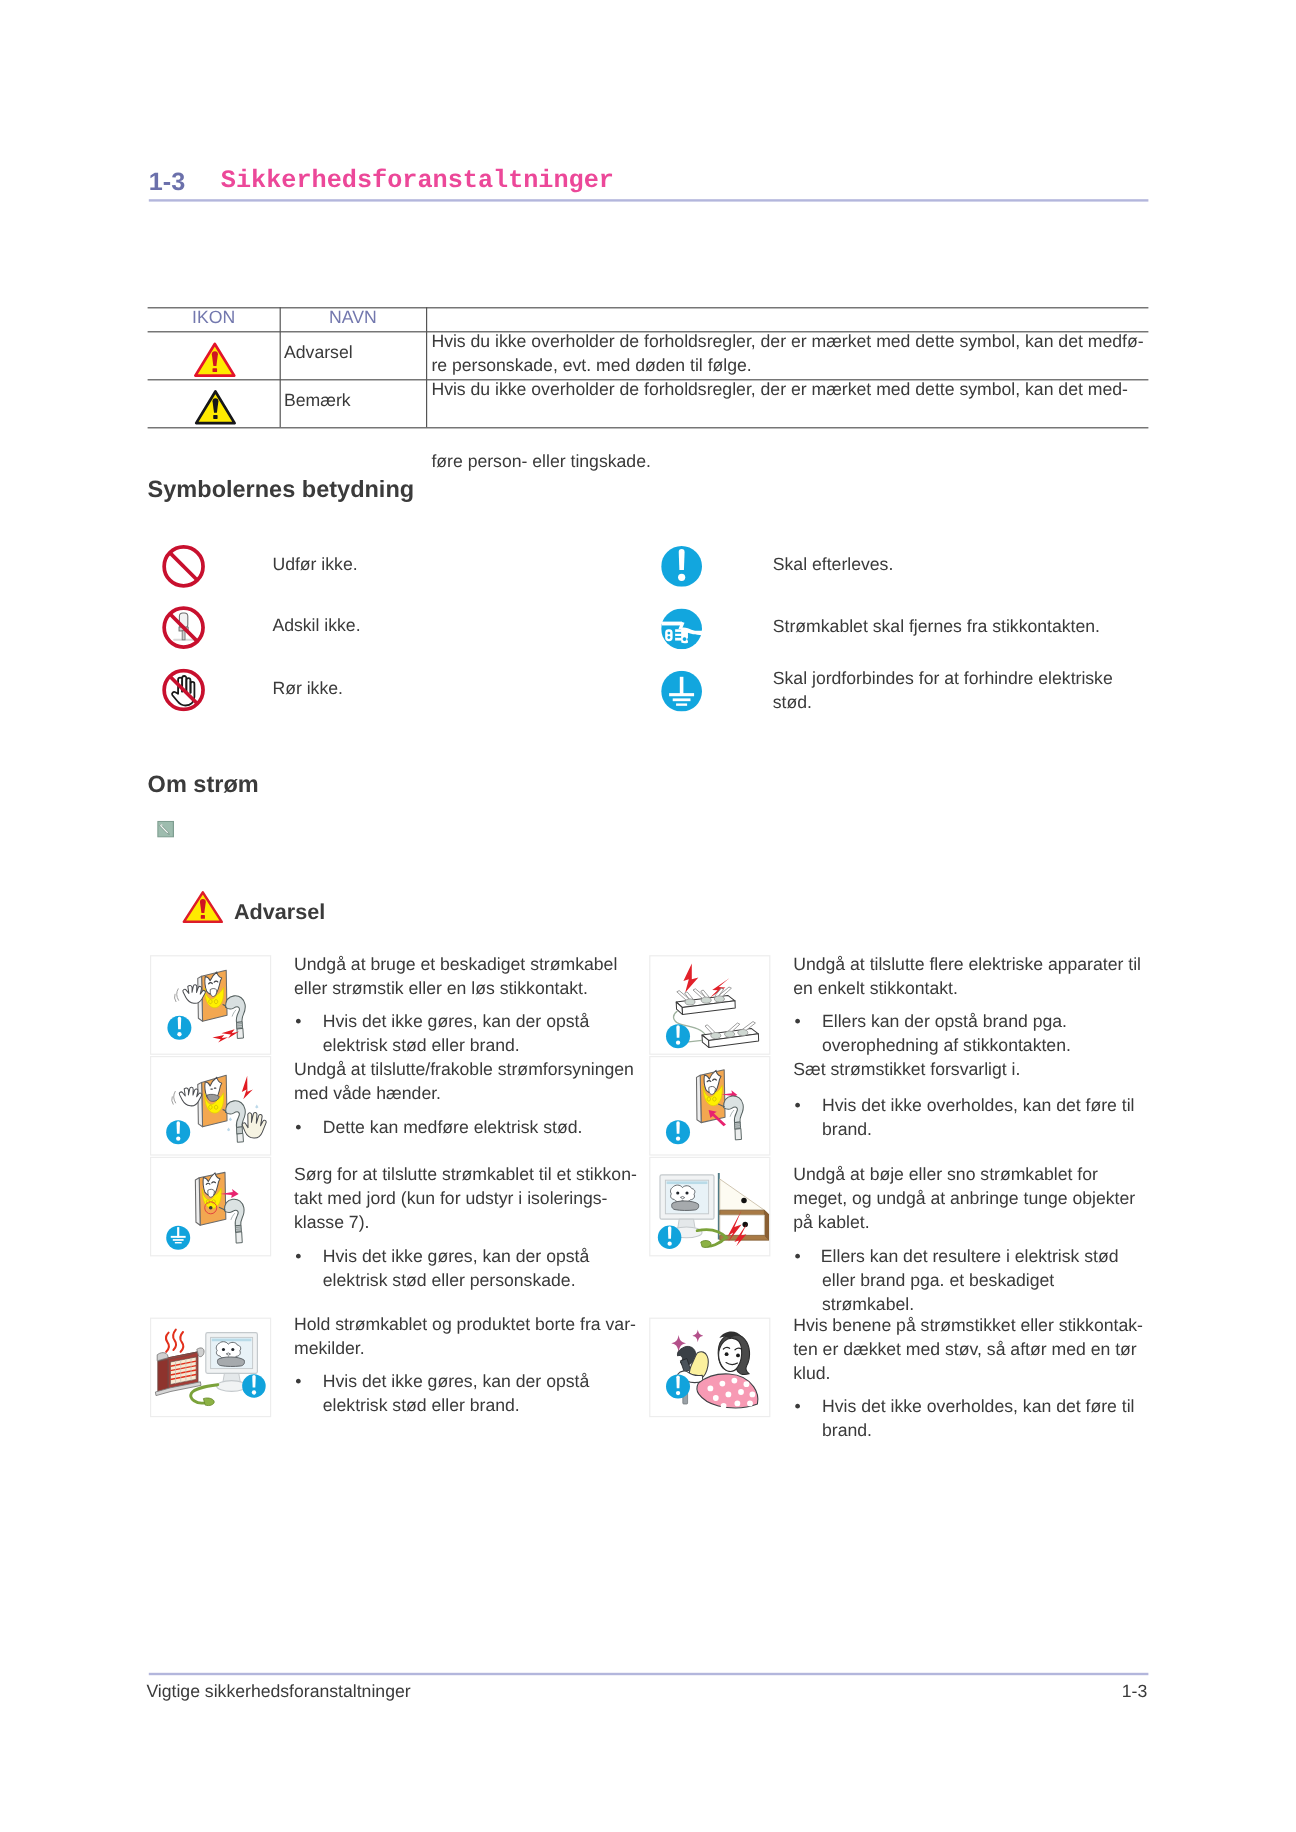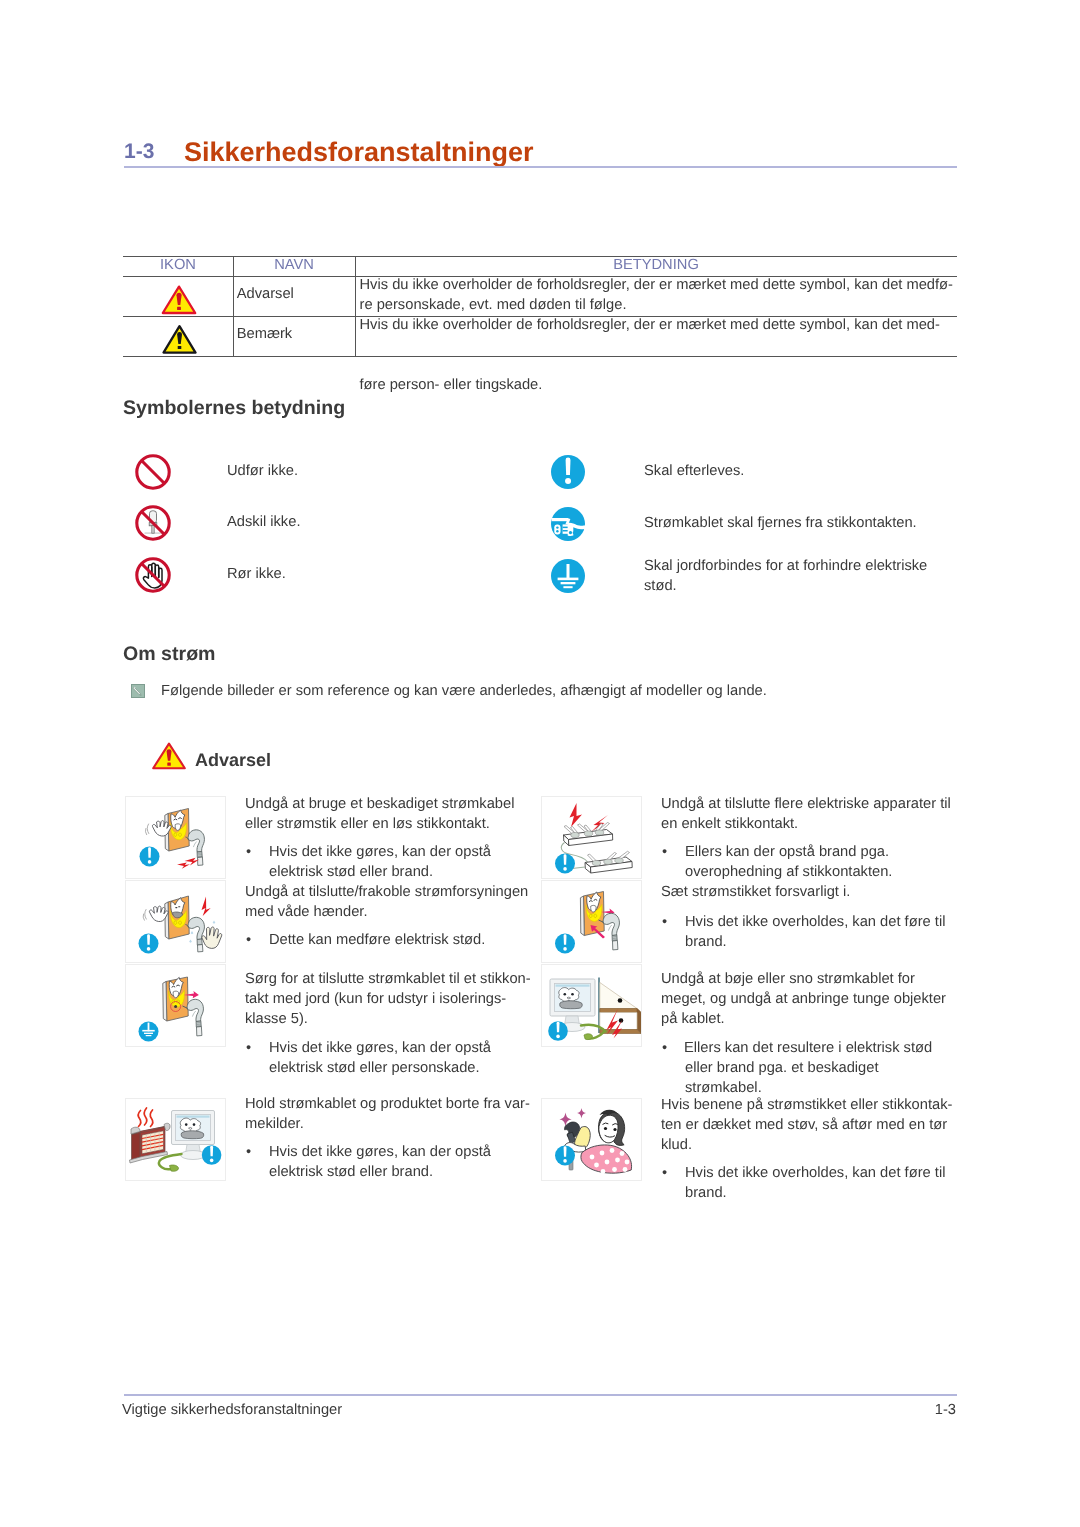--- a/index.html
+++ b/index.html
@@ -4,21 +4,21 @@
 <style>
   html,body{margin:0;padding:0;}
   body{width:1080px;height:1527px;background:#ffffff;
        font-family:"Liberation Sans",sans-serif;color:#3a3a3a;
        -webkit-font-smoothing:antialiased;text-rendering:geometricPrecision;}
   .page{position:relative;width:1080px;height:1527px;overflow:hidden;background:#fff;}
   .abs{position:absolute;}
 
   
   #rh-num{left:124px;top:141px;font-size:21px;font-weight:bold;color:#6b70ab;line-height:22px;}
-  #rh-title{left:184px;top:141px;font-size:27px;font-weight:bold;color:#c2410c;line-height:22px;}
+  #rh-title{left:184px;top:141px;font-size:21px;font-weight:bold;color:#ec4899;line-height:22px;font-family:Liberation Mono, monospace;}
   #rh-rule{left:124px;top:166.3px;width:833px;height:1.7px;background:#b3b6dc;}
 
   
   .h2{position:absolute;left:123px;font-size:19.6px;font-weight:bold;color:#3b3b3b;line-height:20px;white-space:pre;}
 
   
   #tbl{position:absolute;left:123px;top:256px;width:834px;height:100px;}
   .hline{position:absolute;left:0;height:1.35px;background:#555555;}
   .vline{position:absolute;width:1.3px;background:#555555;}
   .th{position:absolute;font-size:14.7px;font-weight:normal;color:#7378ae;text-align:center;line-height:16px;}
@@ -54,21 +54,20 @@
   <div id="tbl">
     <div class="hline" style="top:0px;width:834px;"></div>
     <div class="hline" style="top:20px;width:834px;"></div>
     <div class="hline" style="top:60px;width:834px;"></div>
     <div class="hline" style="top:100px;width:834px;"></div>
     <div class="vline" style="left:110px;top:0px;height:100px;"></div>
     <div class="vline" style="left:232px;top:0px;height:100px;"></div>
 
     <div class="th" style="left:0px;top:1px;width:110px;">IKON</div>
     <div class="th" style="left:110px;top:1px;width:122px;">NAVN</div>
-    <div class="th" style="left:232px;top:1px;width:602px;">BETYDNING</div>
 
     <div class="td" style="left:113.7px;top:28px;">Advarsel</div>
     <div class="td" style="left:236.5px;top:19px;">Hvis du ikke overholder de forholdsregler, der er mærket med dette symbol, kan det medfø-</div>
     <div class="td" style="left:236.5px;top:39px;">re personskade, evt. med døden til følge.</div>
 
     <div class="td" style="left:113.7px;top:68px;">Bemærk</div>
     <div class="td" style="left:236.5px;top:59px;">Hvis du ikke overholder de forholdsregler, der er mærket med dette symbol, kan det med-</div>
     <div class="td" style="left:236.5px;top:79px;margin-top:40px;">føre person- eller tingskade.</div>
   </div>
 
@@ -143,21 +142,20 @@
     <circle cx="17" cy="17" r="17" fill="#12a6de"></circle>
     <rect x="15.5" y="5.0" width="3.0" height="15.2" fill="#ffffff"></rect>
     <rect x="6.6" y="18.6" width="20.8" height="2.6" fill="#ffffff"></rect>
     <rect x="9.6" y="23.0" width="14.8" height="2.3" fill="#ffffff"></rect>
     <rect x="12.4" y="27.2" width="9.2" height="2.0" fill="#ffffff"></rect>
   </svg>
   <div class="symtext" style="left:644px;top:555.5px;">Skal jordforbindes for at forhindre elektriske</div>
   <div class="symtext" style="left:644px;top:575.5px;">stød.</div>
 
   <div class="h2" style="top:644px">Om strøm</div>
-  <div class="abs" id="note-text">Følgende billeder er som reference og kan være anderledes, afhængigt af modeller og lande.</div>
   <div class="abs" id="adv-label">Advarsel</div>
 
   <svg class="abs" style="left:151px;top:741px;" width="36" height="30" viewBox="0 0 36 30">
     <path d="M18 2.6 L33.8 27.2 L2.2 27.2 Z" fill="#ffea00" stroke="#dd1c2a" stroke-width="2.1" stroke-linejoin="round"></path>
     <path d="M15.6 10.6 a2.45 2.45 0 0 1 4.9 0 l-1.25 9.2 h-2.4 Z" fill="#cf1422"></path>
     <rect x="16.3" y="21.6" width="3.5" height="3.1" rx="0.5" fill="#cf1422"></rect>
   </svg>
 
   <svg class="abs" style="left:131px;top:684px;" width="14" height="14" viewBox="0 0 14 14">
     <rect x="0.5" y="0.5" width="13" height="13" fill="#9dbcae" stroke="#7e9d90" stroke-width="1"></rect>
@@ -591,21 +589,21 @@
   <div class="fbul" style="left:269px;top:841.6px;">Hvis det ikke gøres, kan der opstå</div>
   <div class="fbul" style="left:269px;top:861.6px;">elektrisk stød eller brand.</div>
 
   <div class="ftext" style="left:245px;top:881.6px;">Undgå at tilslutte/frakoble strømforsyningen</div>
   <div class="ftext" style="left:245px;top:901.6px;">med våde hænder.</div>
   <div class="fbul" style="left:246px;top:929.6px;">•</div>
   <div class="fbul" style="left:269px;top:929.6px;">Dette kan medføre elektrisk stød.</div>
 
   <div class="ftext" style="left:245px;top:968.6px;">Sørg for at tilslutte strømkablet til et stikkon-</div>
   <div class="ftext" style="left:245px;top:988.6px;">takt med jord (kun for udstyr i isolerings-</div>
-  <div class="ftext" style="left:245px;top:1008.6px;">klasse 5).</div>
+  <div class="ftext" style="left:245px;top:1008.6px;">klasse 7).</div>
   <div class="fbul" style="left:246px;top:1037.6px;">•</div>
   <div class="fbul" style="left:269px;top:1037.6px;">Hvis det ikke gøres, kan der opstå</div>
   <div class="fbul" style="left:269px;top:1057.6px;">elektrisk stød eller personskade.</div>
 
   <div class="ftext" style="left:245px;top:1093.6px;">Hold strømkablet og produktet borte fra var-</div>
   <div class="ftext" style="left:245px;top:1113.6px;">mekilder.</div>
   <div class="fbul" style="left:246px;top:1141.6px;">•</div>
   <div class="fbul" style="left:269px;top:1141.6px;">Hvis det ikke gøres, kan der opstå</div>
   <div class="fbul" style="left:269px;top:1161.6px;">elektrisk stød eller brand.</div>
 

